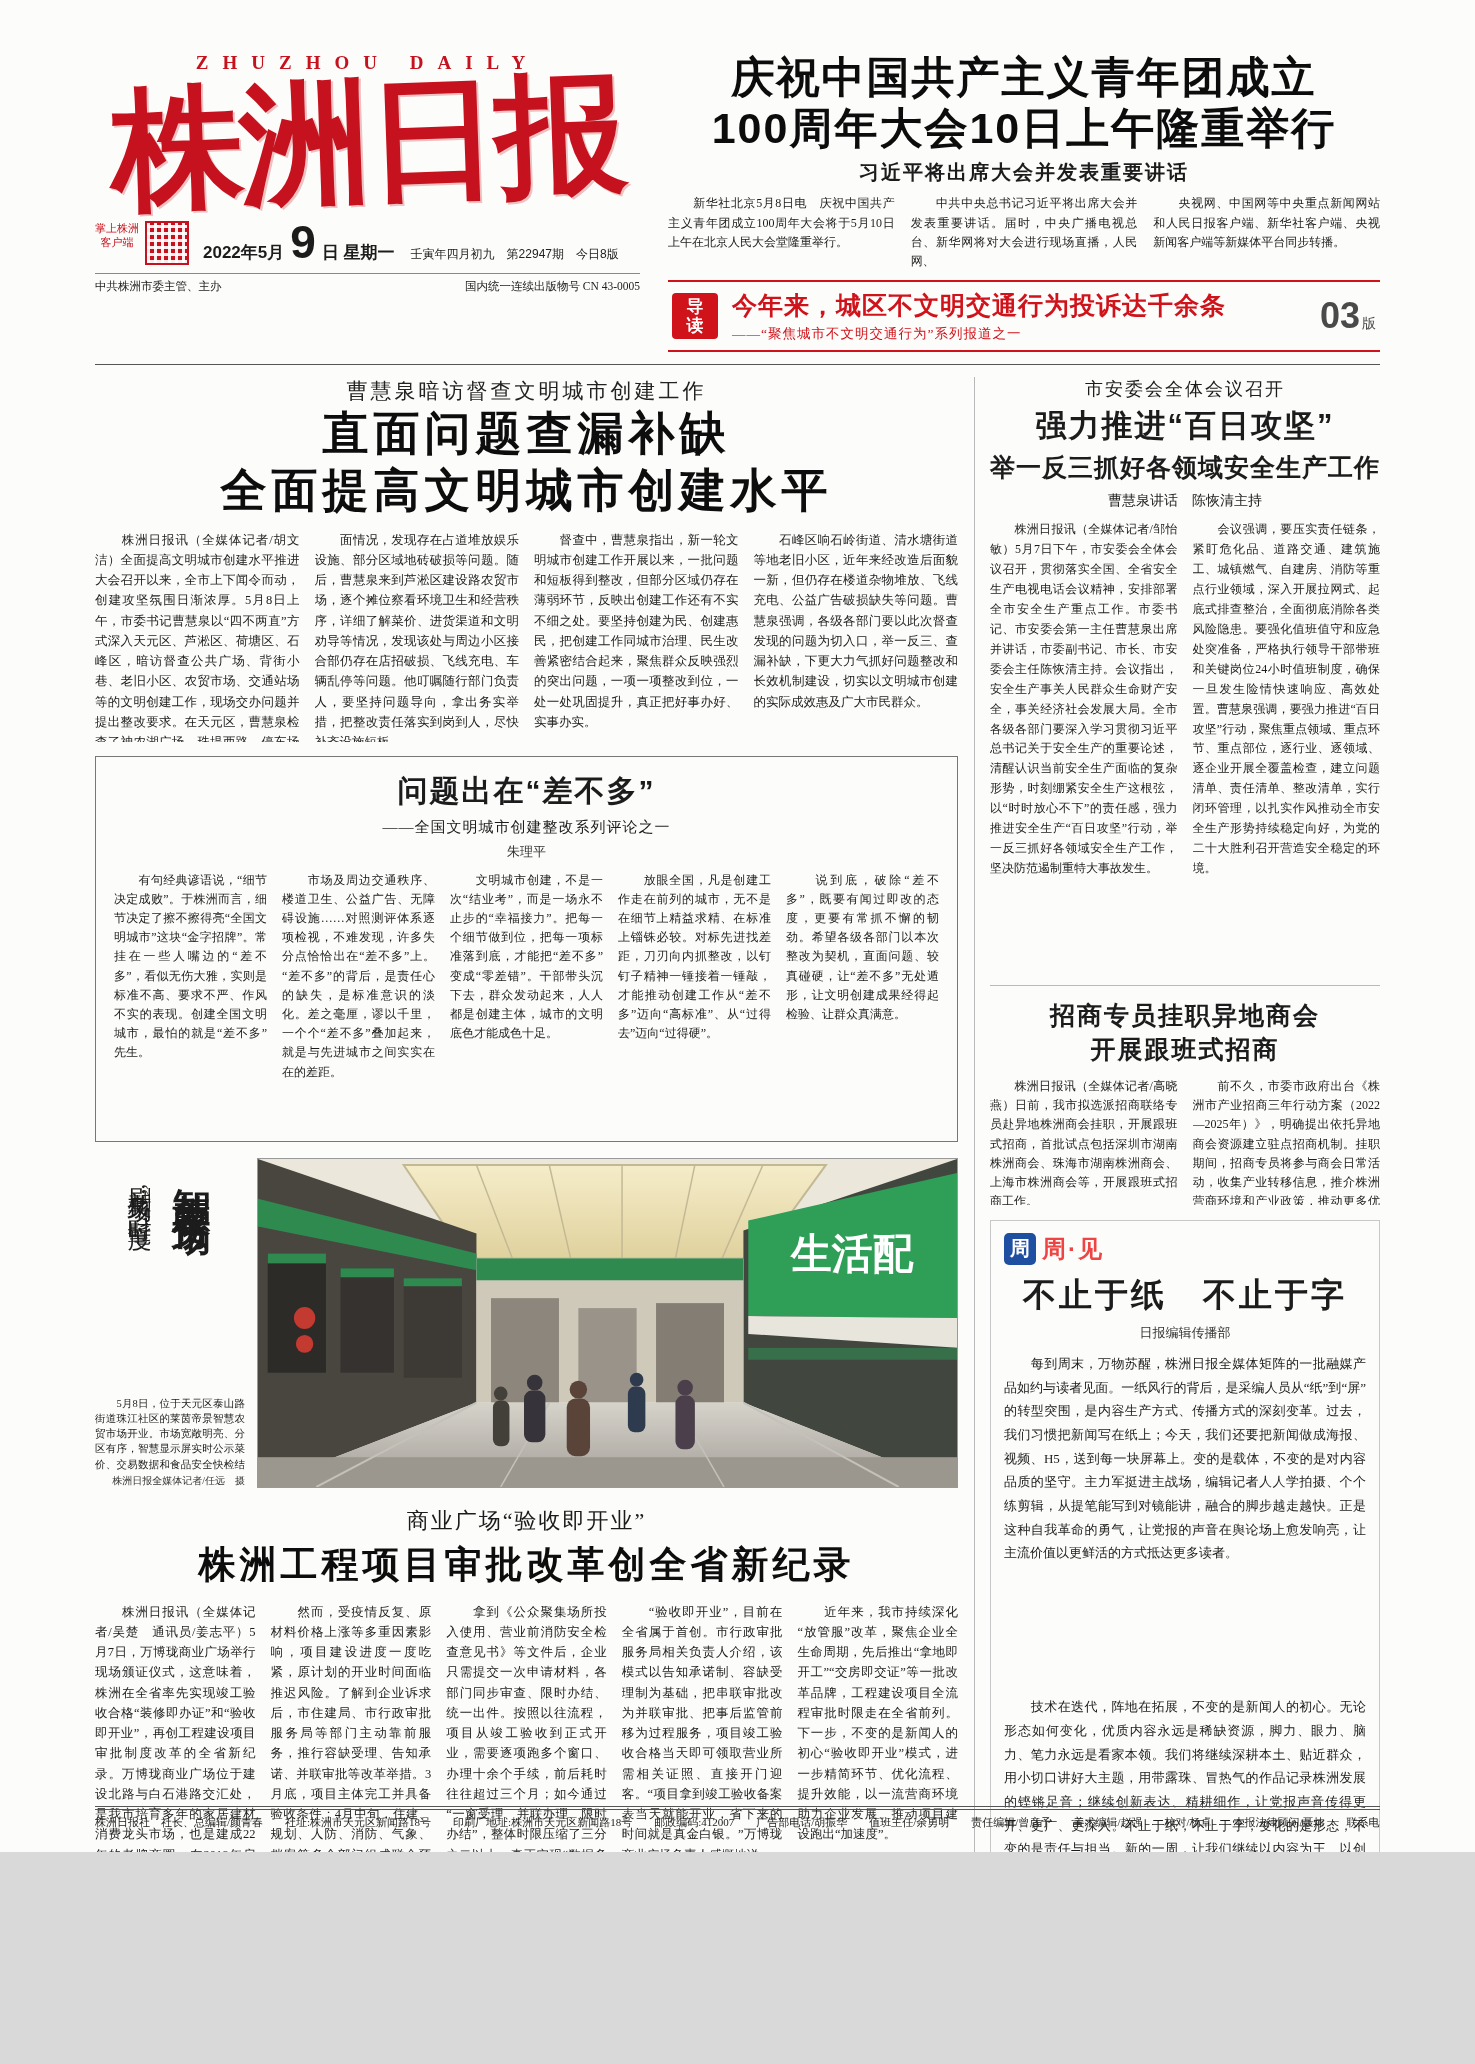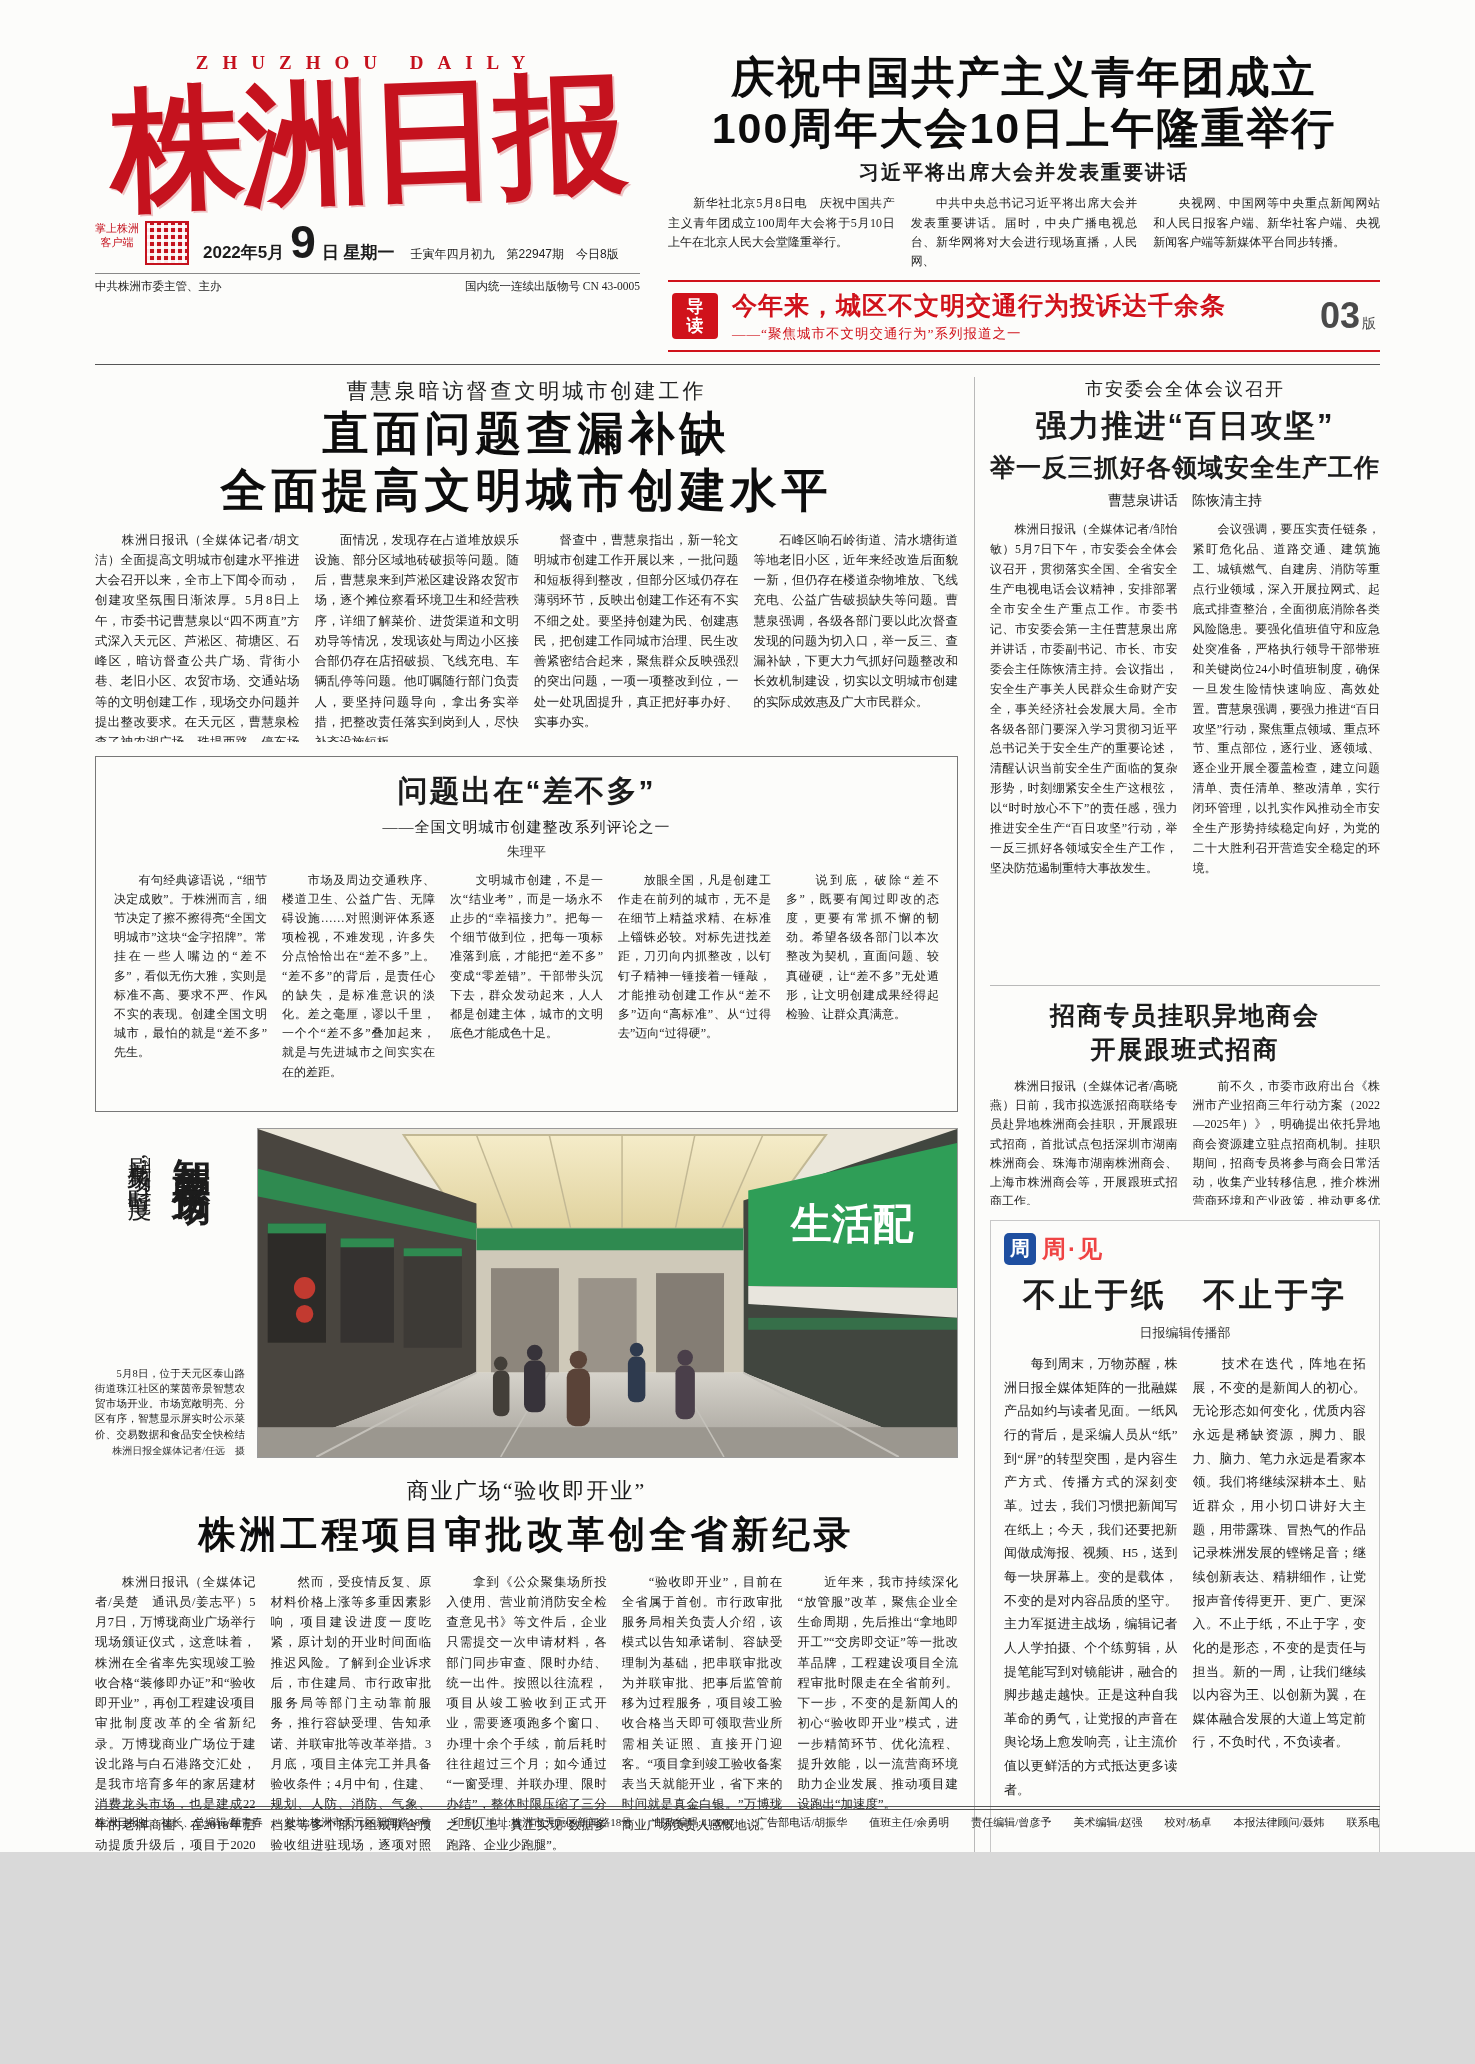--- a/index.html
+++ b/index.html
@@ -55,21 +55,21 @@
   .right-col { flex:1; min-width:0; padding-left:15px; }
 
   .kicker { text-align:center; font-size:21px; letter-spacing:3px; color:#222; }
   .hl-xl { text-align:center; font-size:46px; font-weight:900; letter-spacing:5px; line-height:1.22; color:#0d0d0d; }
   .cols { display:flex; gap:15px; overflow:hidden; }
   .cols > div { flex:1; font-size:12.5px; line-height:1.62; text-align:justify; overflow:hidden; }
 
   .main-body { height:212px; margin-top:12px; }
 
   
-  .essay { border:1px solid #777; margin-top:14px; padding:14px 18px 2px; }
+  .essay { border:1px solid #777; margin-top:14px; padding:14px 18px 32px; }
   .es-title { text-align:center; font-size:30px; font-weight:900; letter-spacing:2px; }
   .es-sub { text-align:center; font-size:15px; margin-top:6px; letter-spacing:1px; }
   .es-author { text-align:center; font-size:13px; margin:6px 0 10px; color:#333; }
   .es-body { height:238px; }
   .es-body > div { font-size:12px; line-height:1.6; }
 
   
   .market { display:flex; gap:12px; margin-top:16px; height:330px; }
   .mk-side { width:150px; flex:none; display:flex; flex-direction:column; }
   .vert-titles { display:flex; gap:10px; justify-content:center; height:232px; }
@@ -101,21 +101,21 @@
   .inv-body > div { font-size:12px; line-height:1.6; }
 
   .zhoujian { border:1px solid #c8c8c8; margin-top:15px; padding:12px 13px 14px; }
   .zj-logo { display:flex; align-items:center; gap:6px; }
   .zj-badge { width:32px; height:32px; background:#1f4fa0; color:#fff; font-weight:900; font-size:20px;
               display:flex; align-items:center; justify-content:center; border-radius:5px;
               font-family:"Liberation Sans",sans-serif; }
   .zj-brand { color:#ef4444; font-size:24px; font-weight:900; letter-spacing:2px; }
   .zj-hl { text-align:center; font-size:33px; font-weight:900; letter-spacing:3px; margin-top:8px; }
   .zj-byline { text-align:center; font-size:13px; color:#333; margin:6px 0 10px; }
-  .zj-body { height:672px; }
+  .zj-body { height:672px;flex-direction:column; }
   .zj-body > div { font-size:13px; line-height:1.82; }
 
   
   .footer { position:absolute; left:95px; right:95px; bottom:22px; border-top:1px solid #555;
             padding-top:7px; }
   .footer:before { content:""; display:block; border-top:1px solid #555; margin-top:-5px; margin-bottom:5px; }
   .ft-line { font-size:11px; text-align:center; color:#222; letter-spacing:0; white-space:nowrap;
              overflow:hidden; }
 </style>
 </head>

